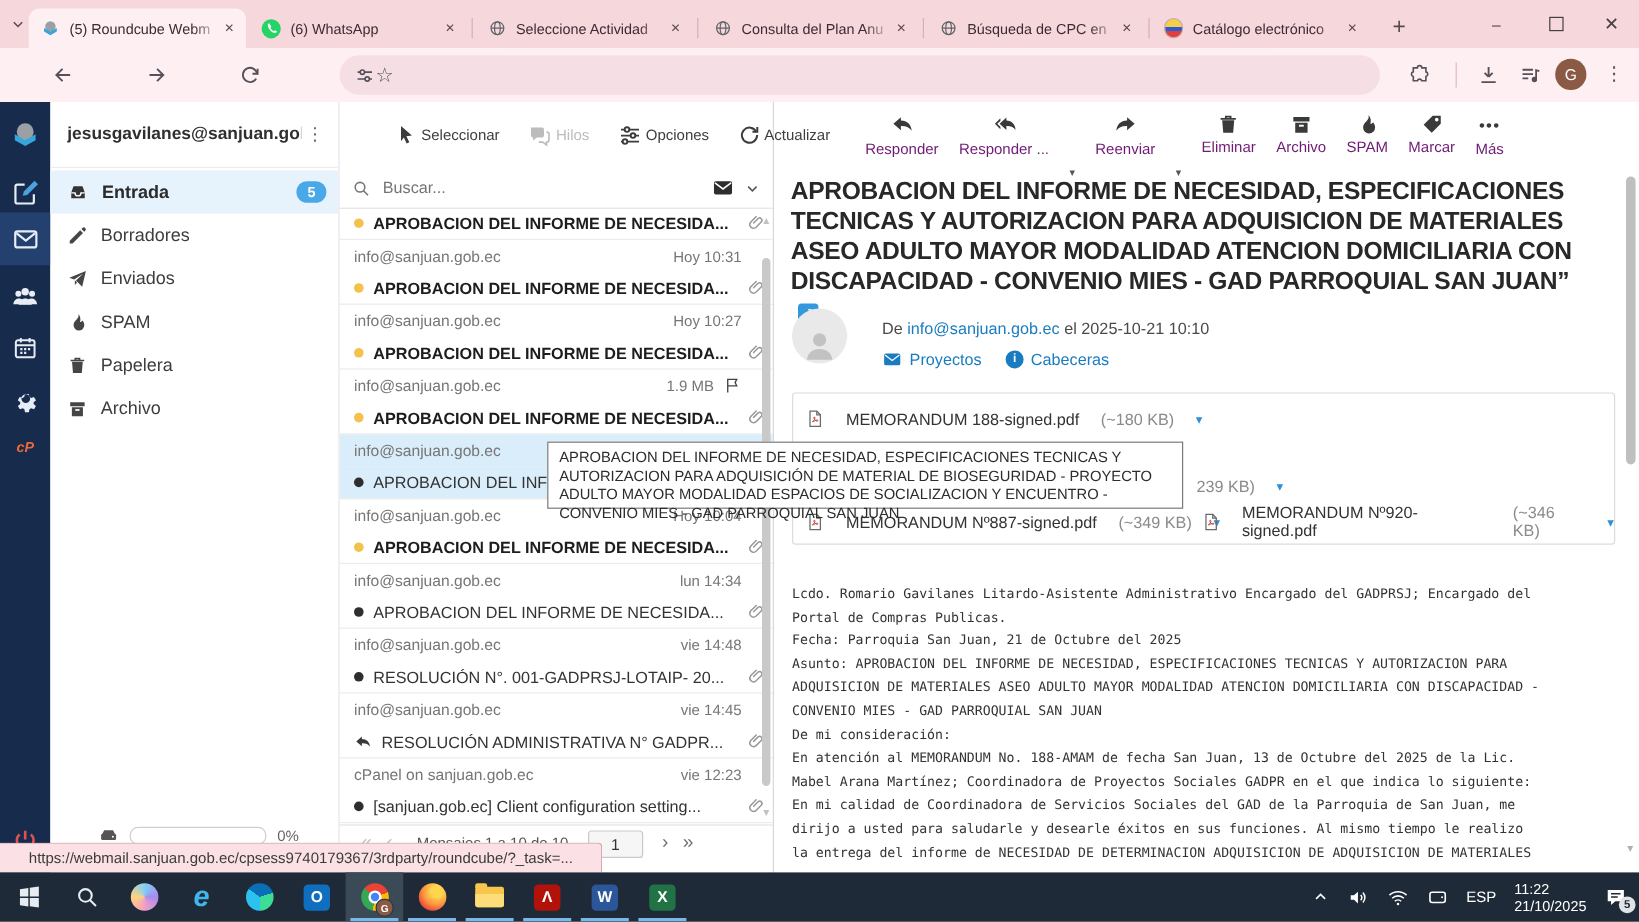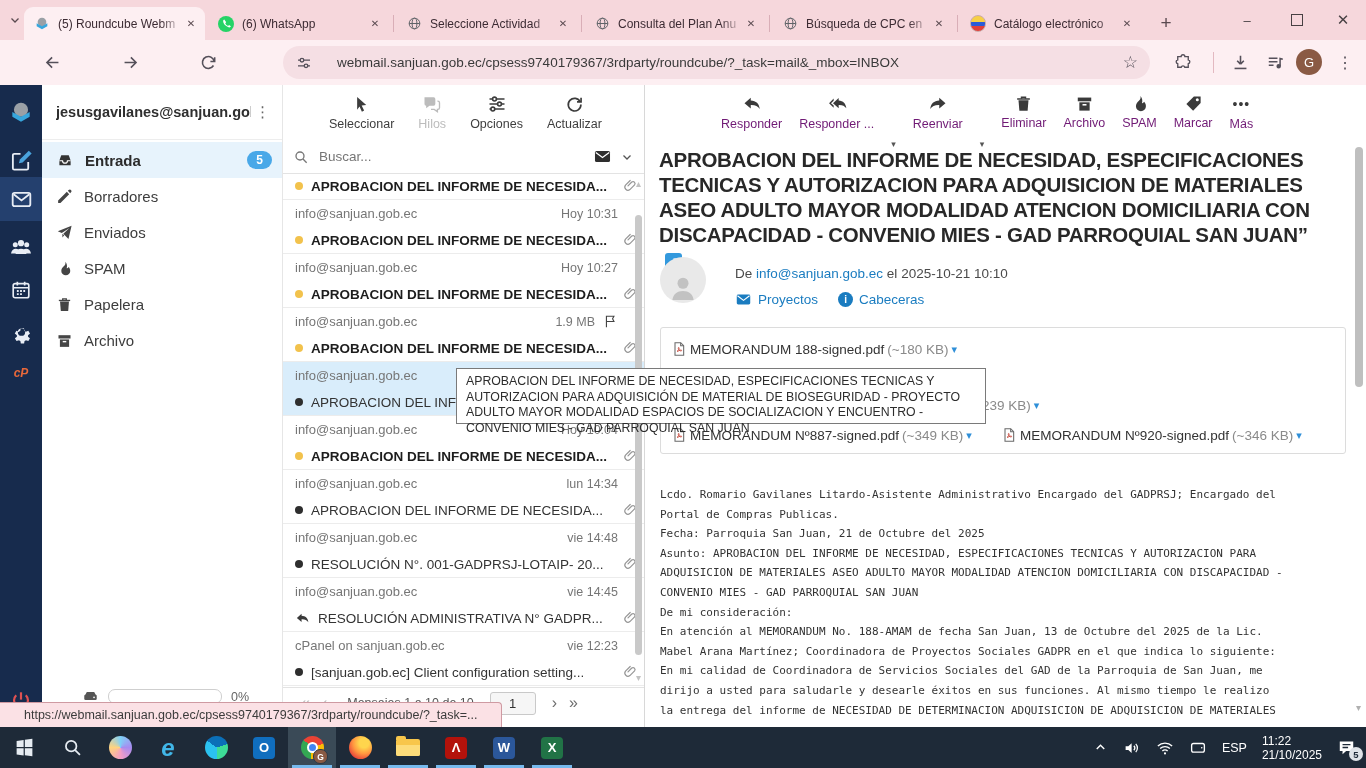--- a/index.html
+++ b/index.html
@@ -46,21 +46,21 @@
   .kebab{color:#666;font-size:15px;padding:0 4px;}
   .folder{position:absolute;left:0;width:240px;height:36px;display:flex;align-items:center;padding:0 10px 0 14px;box-sizing:border-box;gap:11px;font-size:15px;color:#3d3d3d;}
   .folder.active{background:#e7f3fc;font-weight:bold;color:#2b2b2b;}
   .badge{margin-left:auto;background:#49a8e8;color:#fff;font-size:12px;font-weight:bold;border-radius:9px;padding:2px 9px;}
   #quota{position:absolute;left:40px;bottom:22px;display:flex;align-items:center;gap:9px;}
   #quota .bar{width:112px;height:13px;border:1px solid #cfcfcf;border-radius:7px;background:#fff;}
   #quota .pct{font-size:12.5px;color:#666;}
 
   #listcol{position:absolute;left:283px;top:0;width:362px;height:642px;border-right:1px solid #d8d8d8;box-sizing:border-box;}
   .ltoolbar{height:55px;display:flex;align-items:center;padding-left:46px;gap:24px;}
-  .tbi{display:flex;flex-direction:column;align-items:center;gap:3px;color:#3c3c3c;}
+  .tbi{display:flex;flex-direction:row;align-items:center;gap:3px;color:#3c3c3c;}
   .tbi .lbl{font-size:12.5px;color:#3e3e3e;}
   .tbi.disabled{color:#bcbcbc;}
   .tbi.disabled .lbl{color:#bcbcbc;}
   #searchrow{position:absolute;left:0;top:55px;width:361px;height:34px;border-bottom:1px solid #e3e3e3;display:flex;align-items:center;padding:0 10px;box-sizing:border-box;gap:8px;}
   #searchrow input{flex:1;border:none;outline:none;background:transparent;font-size:13.5px;color:#444;font-family:"Liberation Sans",sans-serif;}
   #mlist{position:absolute;left:0;top:88px;width:361px;height:514px;overflow:hidden;}
   .row{height:27px;display:flex;align-items:center;padding:0 26px 0 12px;box-sizing:border-box;gap:8px;position:relative;}
   .row.sep{border-bottom:1px solid #ececec;}
   .row.sel{background:#d9edfb;}
   .dot{width:8px;height:8px;border-radius:4px;flex:none;}
@@ -87,21 +87,21 @@
   .ddc{font-size:9px;color:#555;align-self:flex-end;margin-top:14px;}
   #subject{position:absolute;left:14px;top:62px;width:660px;font-size:20.5px;line-height:25px;font-weight:bold;color:#282828;letter-spacing:-0.3px;}
   .extlink{display:inline-flex;width:17px;height:17px;border-radius:3px;background:#3399dd;color:#fff;font-size:11px;align-items:center;justify-content:center;vertical-align:2px;margin-left:6px;font-weight:normal;}
   #avatar{position:absolute;left:15px;top:172px;width:46px;height:46px;border-radius:23px;background:#e9e9e9;display:flex;align-items:flex-end;justify-content:center;overflow:hidden;}
   #fromline{position:absolute;left:90px;top:181px;font-size:13.5px;color:#4a4a4a;}
   .blue{color:#1a7cc0;}
   #hdrlinks{position:absolute;left:90px;top:206px;display:flex;align-items:center;gap:20px;font-size:13.5px;}
   .hlink{display:flex;align-items:center;gap:6px;color:#1a7cc0;}
   .infoc{width:15px;height:15px;border-radius:8px;background:#1a7cc0;color:#fff;font-size:10px;font-weight:bold;display:flex;align-items:center;justify-content:center;}
   #attachbox{position:absolute;left:15px;top:242px;width:686px;height:127px;border:1px solid #dcdcdc;border-radius:3px;background:#fff;box-sizing:border-box;}
-  .att{position:absolute;left:10px;display:flex;align-items:center;gap:3px;height:26px;}
+  .att{position:absolute;left:10px;display:flex;align-items:center;gap:18px;height:26px;}
   .att .nm{font-size:13.5px;color:#333;}
   .att .sz{font-size:13.5px;color:#8a8a8a;}
   .att .crt{font-size:11px;color:#2f8fd8;}
   .frag{margin-left:292px;font-size:13.5px;color:#8a8a8a;}
   #mbody{position:absolute;left:15px;top:400px;width:695px;font-family:"DejaVu Sans Mono",monospace;font-size:11px;color:#333;}
   #mbody div{height:19.6px;line-height:19.6px;white-space:nowrap;overflow:hidden;}
 
   #listtip{position:absolute;left:456px;top:368px;width:530px;height:56px;background:#fff;border:1px solid #7a7a7a;box-sizing:border-box;padding:5px 9px;font-size:12.3px;line-height:15.5px;color:#2c2c2c;z-index:60;}
   #statusbar{position:absolute;left:0;top:702px;height:24px;background:#fbe1e5;border-top:1px solid #cf9aa2;border-right:1px solid #cf9aa2;border-radius:0 4px 0 0;display:flex;align-items:center;padding:0 24px;font-size:12.5px;color:#3b3b3b;z-index:55;white-space:nowrap;}
 
@@ -396,21 +396,20 @@
         <svg class="ic" width="19" height="19">
           <use href="#i-reload"></use>
         </svg>
       </span>
     <div id="urlpill">
       <span style="color:#55505a">
           <svg class="ic" width="18" height="18">
             <use href="#i-tune"></use>
           </svg>
         </span>
-      <span id="urltext">webmail.sanjuan.gob.ec/cpsess9740179367/3rdparty/roundcube/?_task=mail&amp;_mbox=INBOX</span>
       <span style="font-size:17px;color:#55505a;">☆</span>
     </div>
     <span class="navbtn" style="left:1168px">
         <svg class="ic" width="18" height="18">
           <use href="#i-puzzle"></use>
         </svg>
       </span>
     <span class="pinkdiv"></span>
     <span class="navbtn" style="left:1225px">
         <svg class="ic" width="19" height="19">

